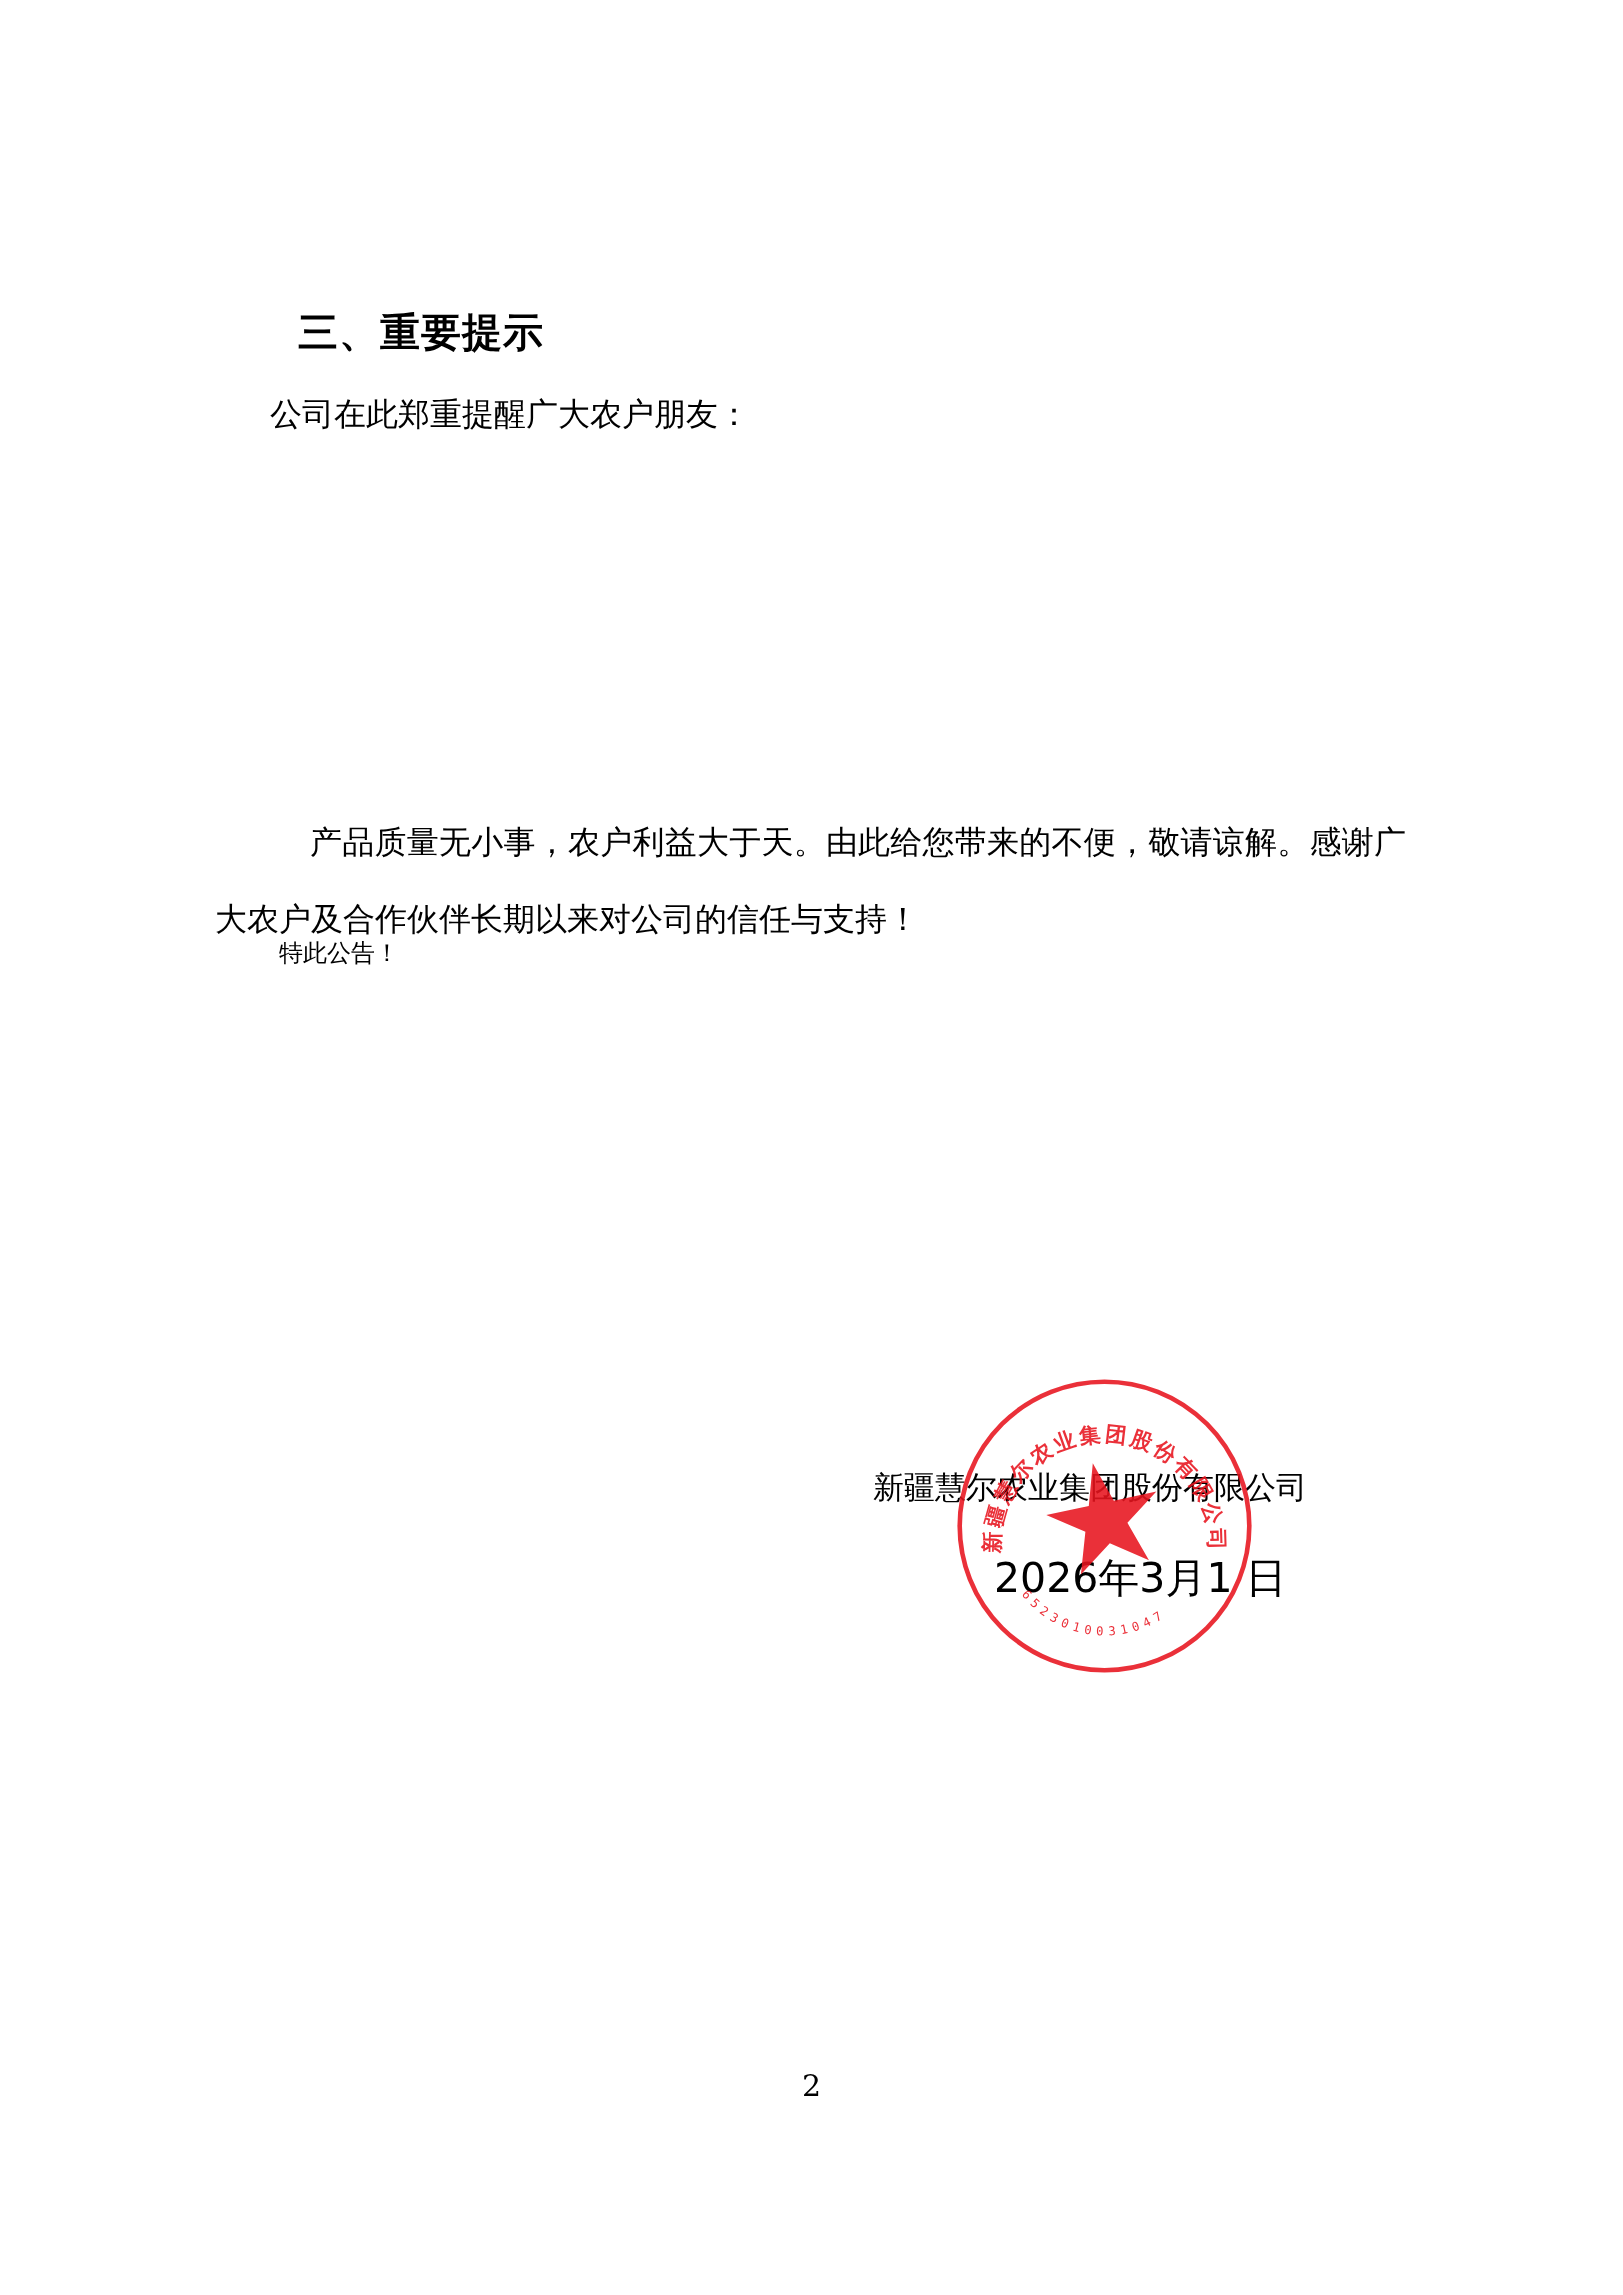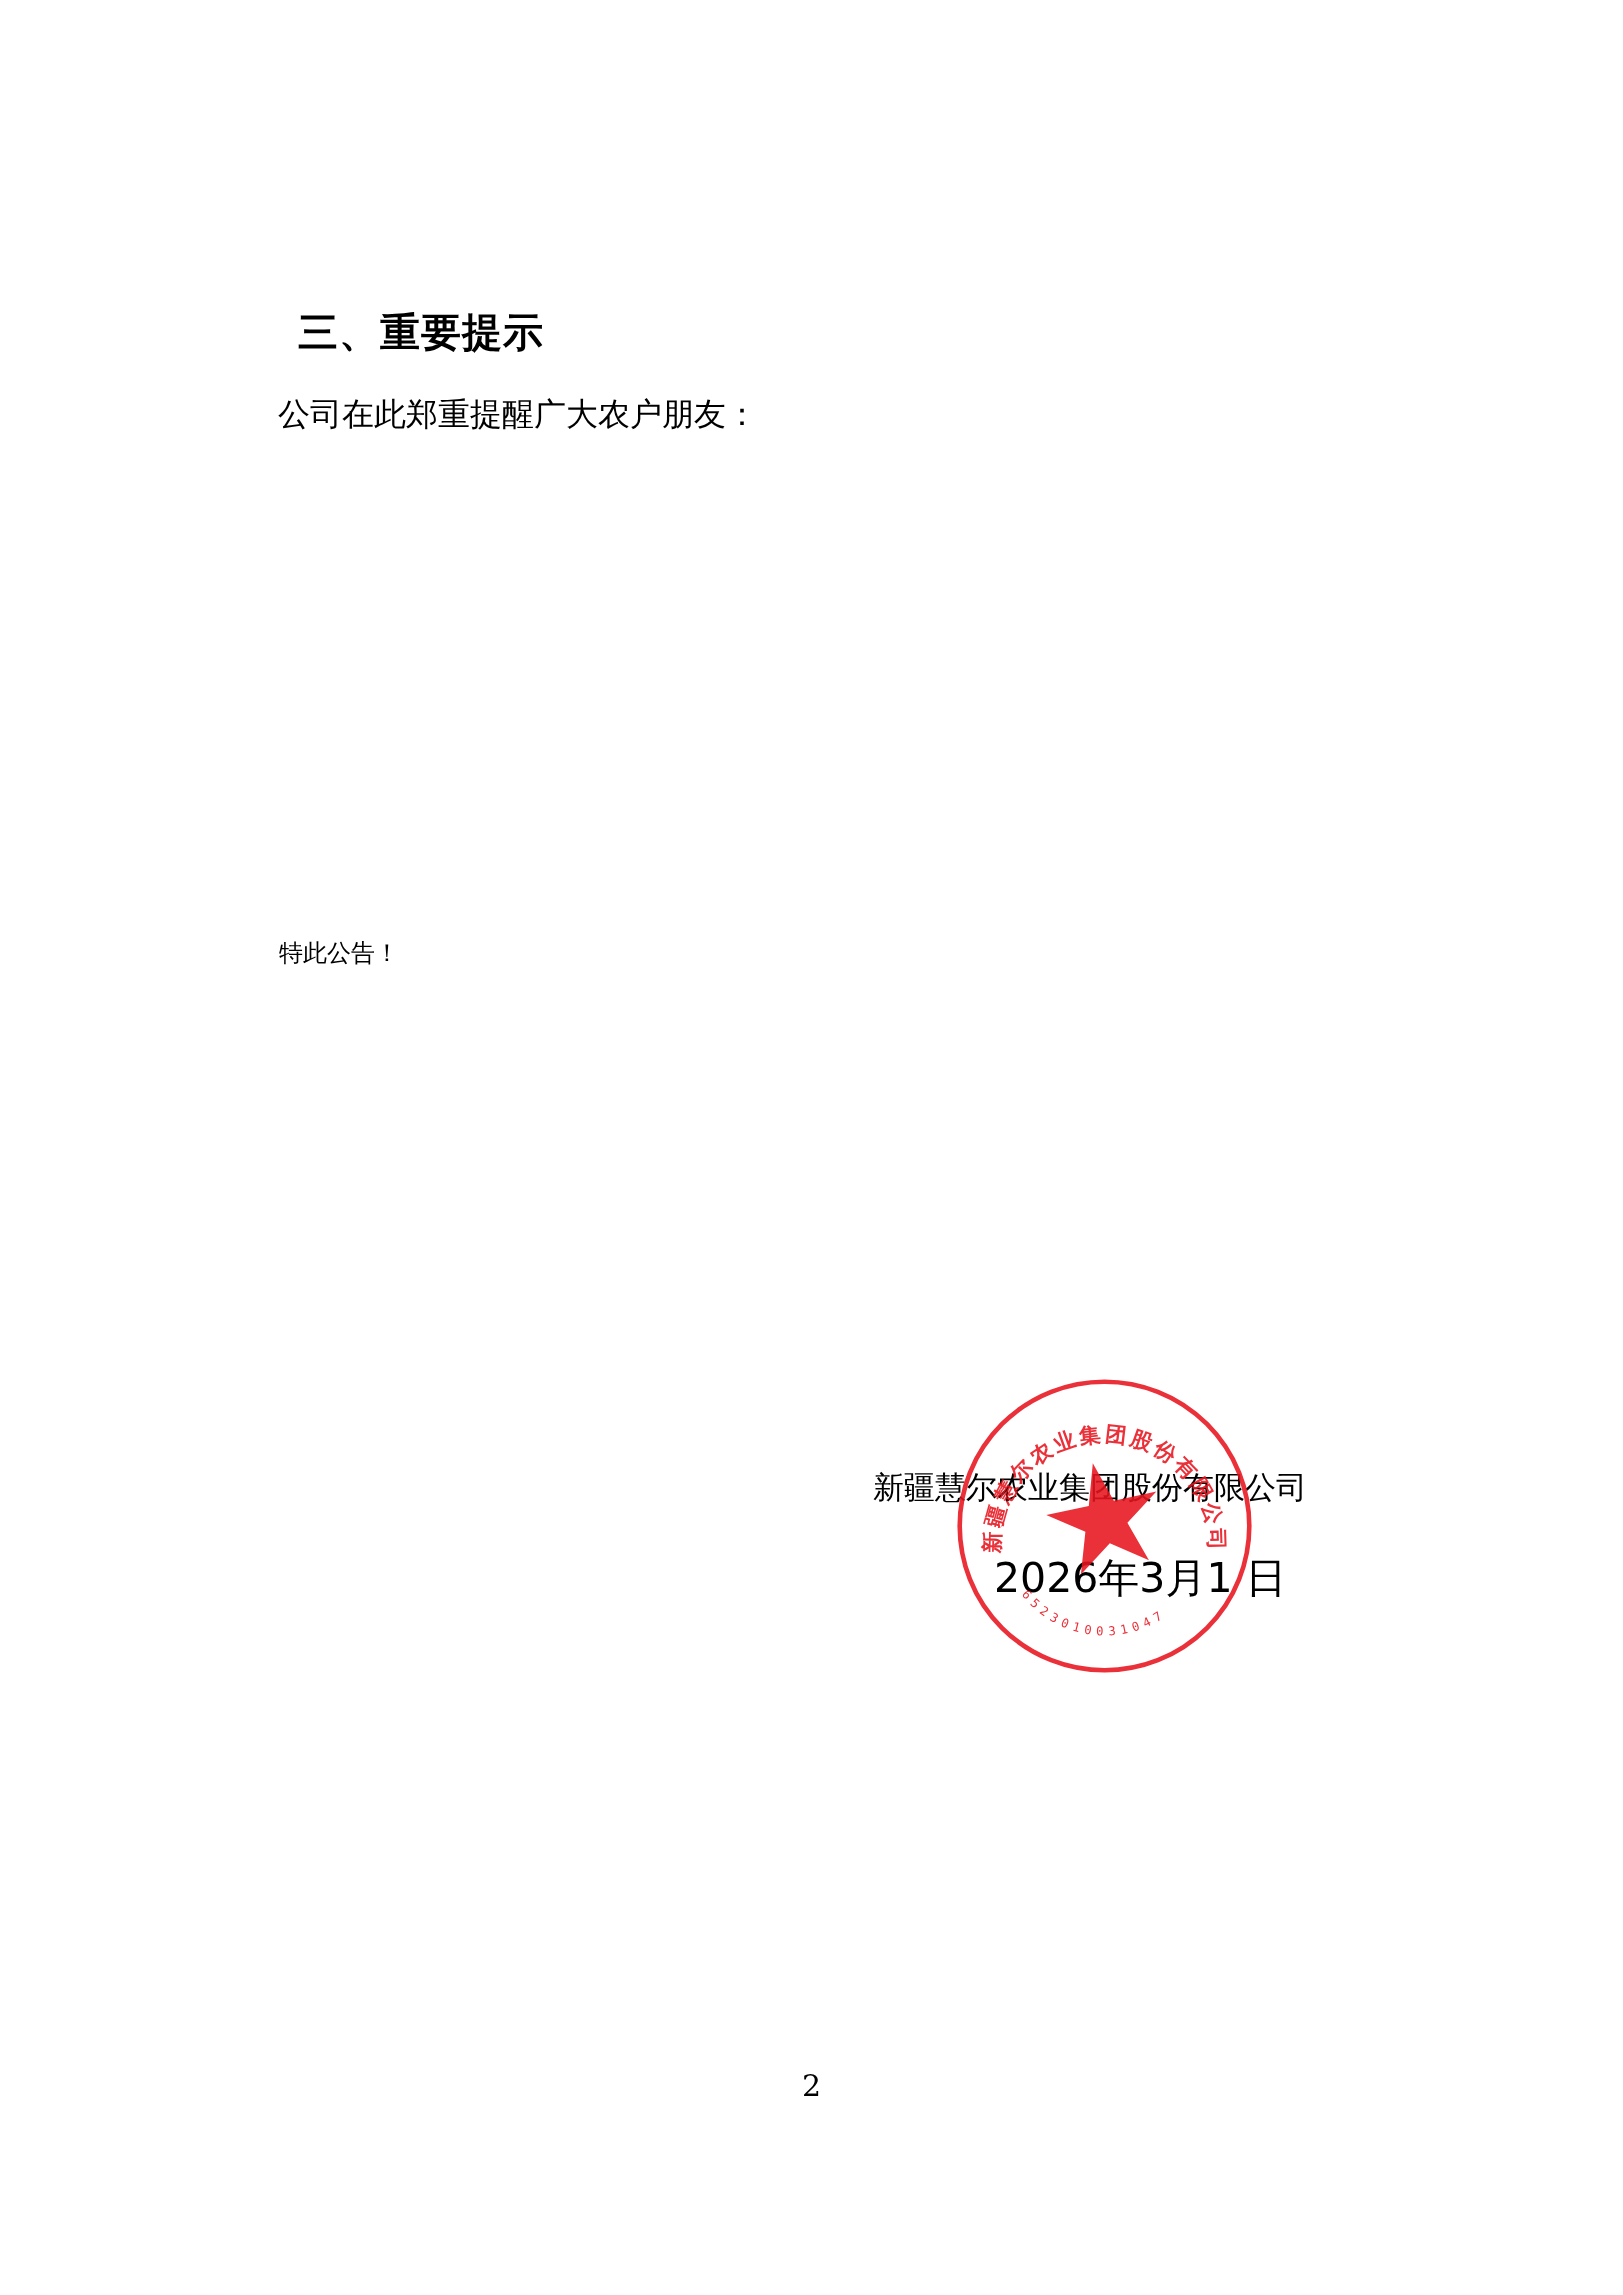--- a/index.html
+++ b/index.html
@@ -26,21 +26,21 @@
       left: 298px;
       top: 307px;
       font-size: 40px;
       font-weight: bold;
       letter-spacing: 1px;
       line-height: 51px;
       white-space: nowrap;
     }
     .greeting {
       position: absolute;
-      left: 278px;
+      left: 270px;
       top: 389px;
       font-size: 32px;
       line-height: 51px;
       white-space: nowrap;
     }
     .p1 {
       position: absolute;
       left: 215px;
       top: 452px;
       width: 1191px;
@@ -112,20 +112,21 @@
 </head>
 <body>
 
 <div class="page">
 
   <div class="section-heading">三、重要提示</div>
 
   <div class="greeting">公司在此郑重提醒广大农户朋友：</div>
 
 
+  <p class="p2">产品质量无小事，农户利益大于天。由此给您带来的不便，敬请谅解。感谢广大农户及合作伙伴长期以来对公司的信任与支持！</p>
 
   <div class="closing">特此公告！</div>
 
   <div class="signature">新疆慧尔农业集团股份有限公司</div>
 
   <div class="sig-date">2026年3月1 日</div>
 
   <svg class="stamp" viewBox="0 0 600 590" xmlns="http://www.w3.org/2000/svg">
     <defs>
       <path id="sealArc" d="M 95 330 A 205 200 0 1 1 505 330" fill="none"></path>

